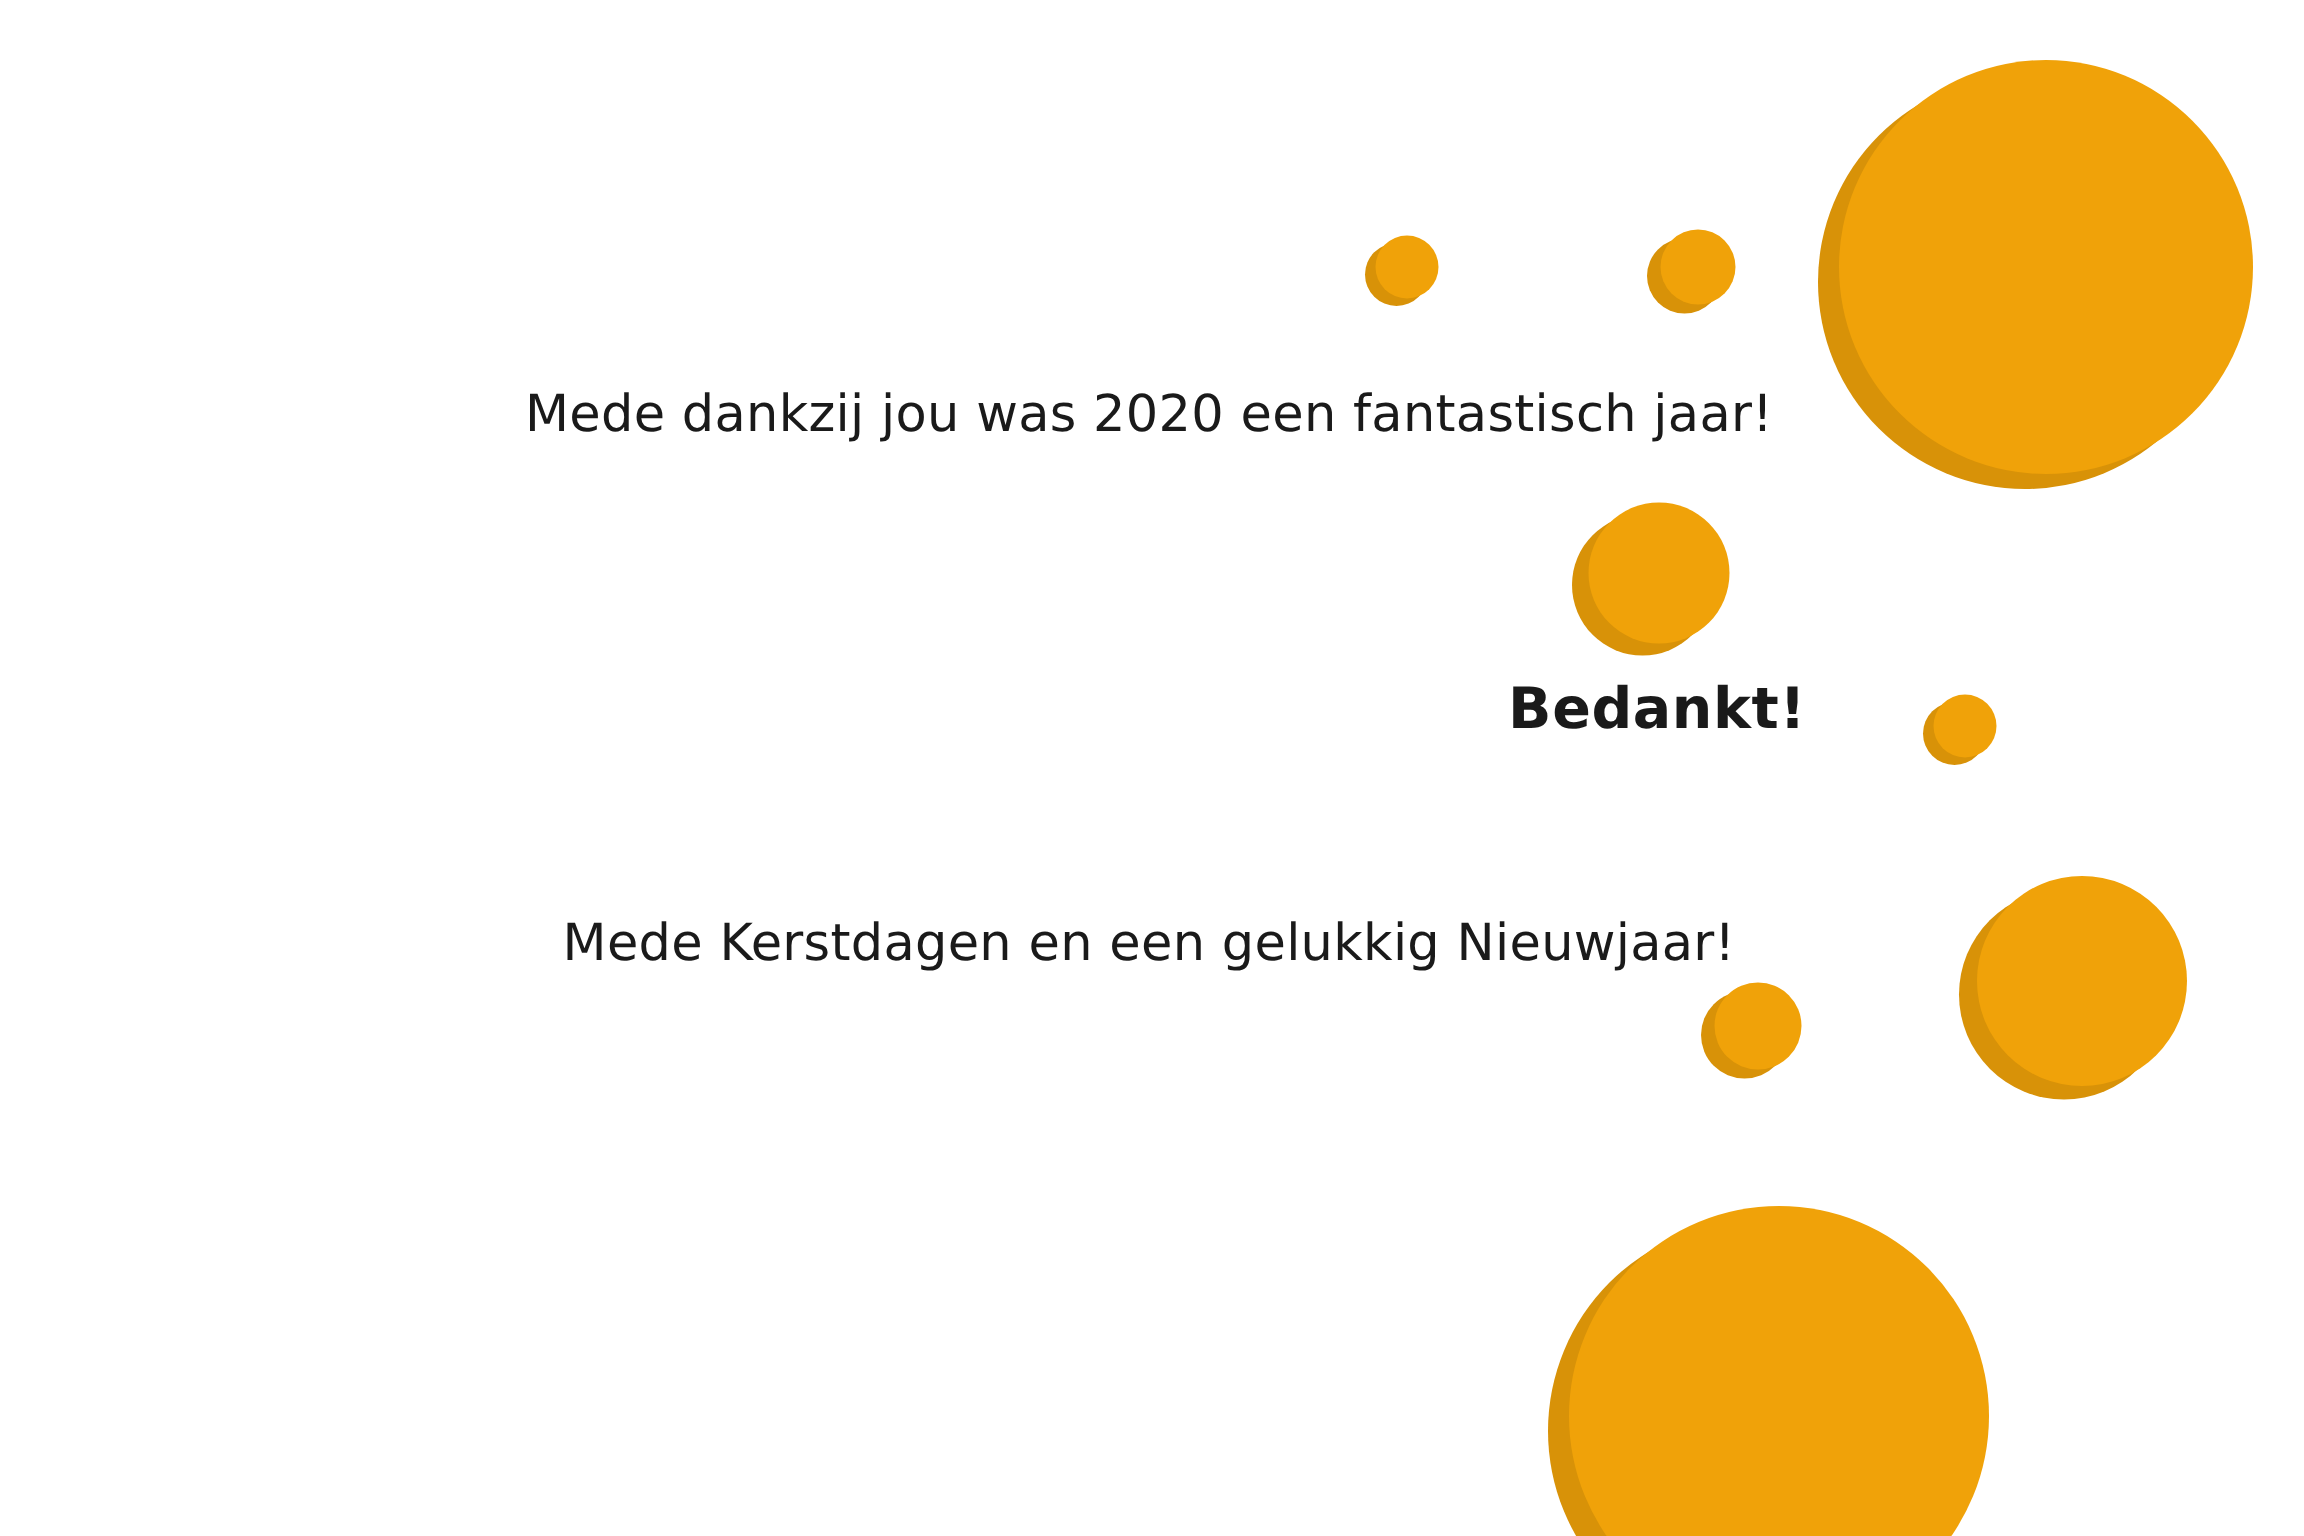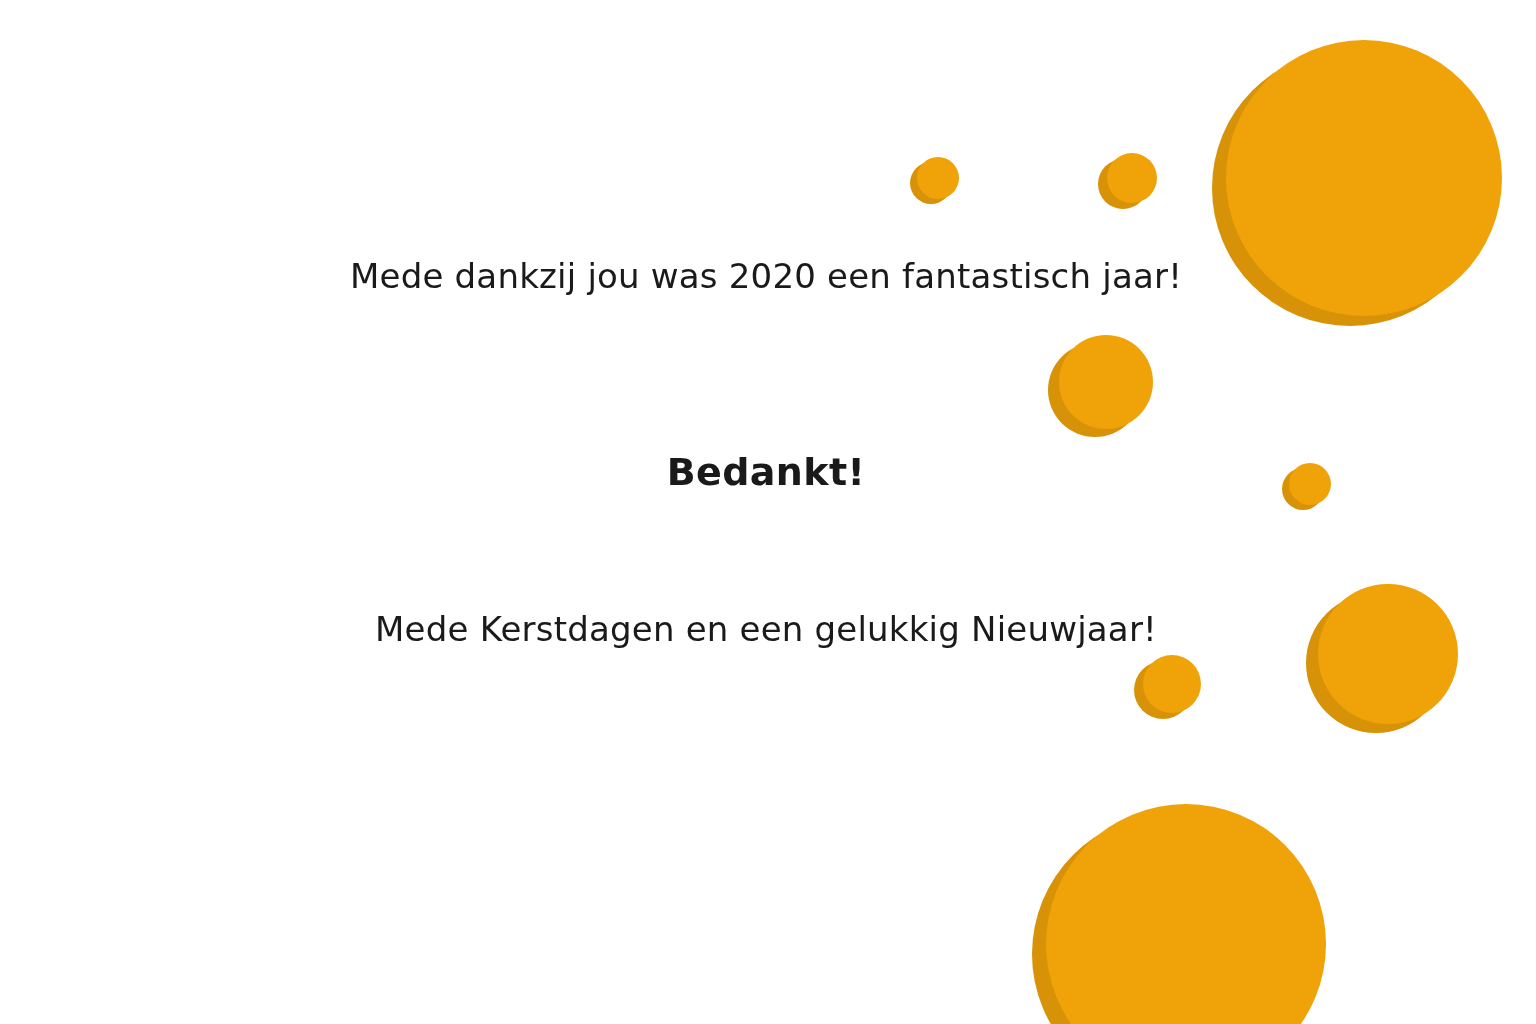--- a/index.html
+++ b/index.html
@@ -62,20 +62,21 @@
     font-size: 34px;
     font-weight: 400;
   }
   .thanks {
     left: 328px;
     top: 448px;
     width: 876px;
     font-size: 38px;
     font-weight: 700;
     letter-spacing: 0.4px;
+    text-align: right;
   }
   .wishes {
     left: 268px;
     top: 608px;
     width: 996px;
     font-size: 34px;
     font-weight: 400;
   }
 </style>
 </head>

